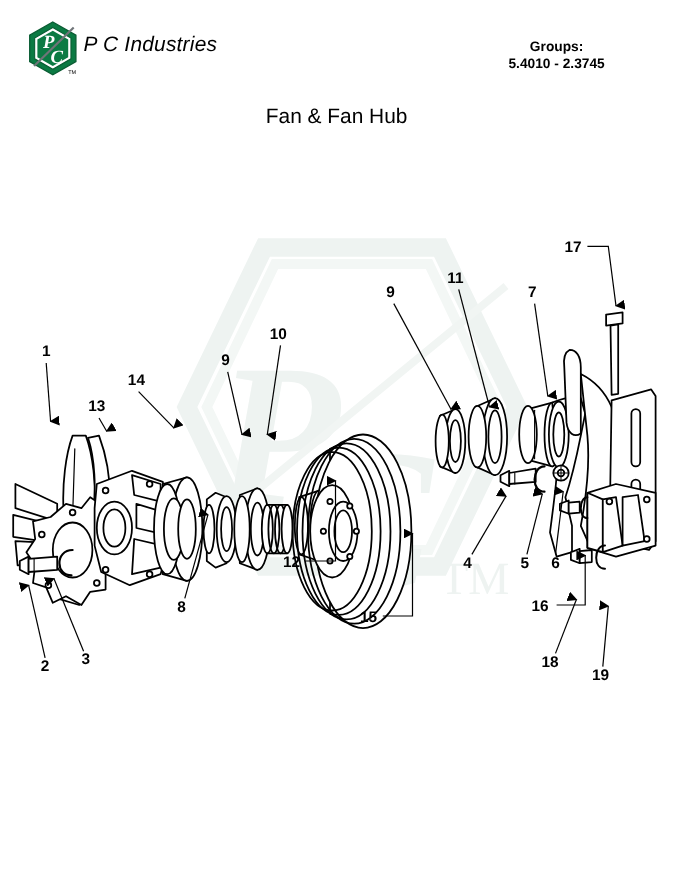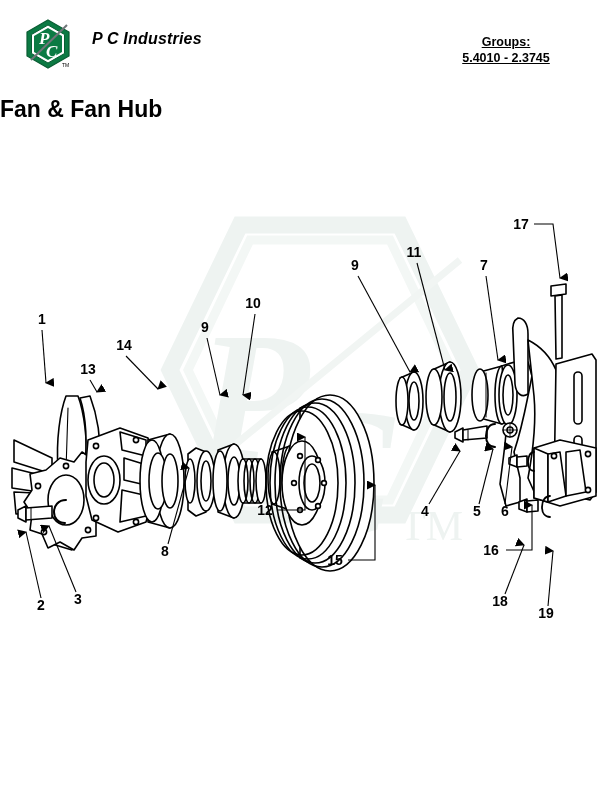--- a/index.html
+++ b/index.html
@@ -3,27 +3,27 @@
 <meta charset="utf-8">
 <style>
   html,body{margin:0;padding:0;background:#ffffff;}
   body{width:612px;height:792px;position:relative;overflow:hidden;
        font-family:"Liberation Sans","DejaVu Sans",sans-serif;color:#000;}
   #page{position:absolute;inset:0;width:612px;height:792px;}
 
   
   .header{position:absolute;left:0;top:0;width:612px;height:88px;}
   .logo-wrap{position:absolute;left:22px;top:18px;width:52px;height:52px;}
-  .brand{position:absolute;left:92px;top:30px;font-size:16px;font-weight:bold;
+  .brand{position:absolute;left:76px;top:30px;font-size:19px;font-weight:normal;
          font-style:italic;letter-spacing:.2px;white-space:nowrap;}
   .groups{position:absolute;left:412px;top:34px;width:188px;text-align:center;
-          font-size:12.5px;font-weight:bold;line-height:16px;text-decoration:underline;}
+          font-size:12.5px;font-weight:bold;line-height:16px;}
   .groups div{white-space:nowrap;}
-  .doc-title{position:absolute;left:0;top:96px;width:612px;text-align:left;
-             font-size:23px;font-weight:bold;}
+  .doc-title{position:absolute;left:0;top:96px;width:612px;text-align:center;
+             font-size:19px;font-weight:normal;}
 
   
   .drawing{position:absolute;left:0;top:140px;width:612px;height:500px;}
   .drawing svg{display:block;}
   .callout{font-family:"Liberation Sans","DejaVu Sans",sans-serif;
            font-size:14px;font-weight:bold;fill:#000;}
 </style>
 </head>
 <body>
 

